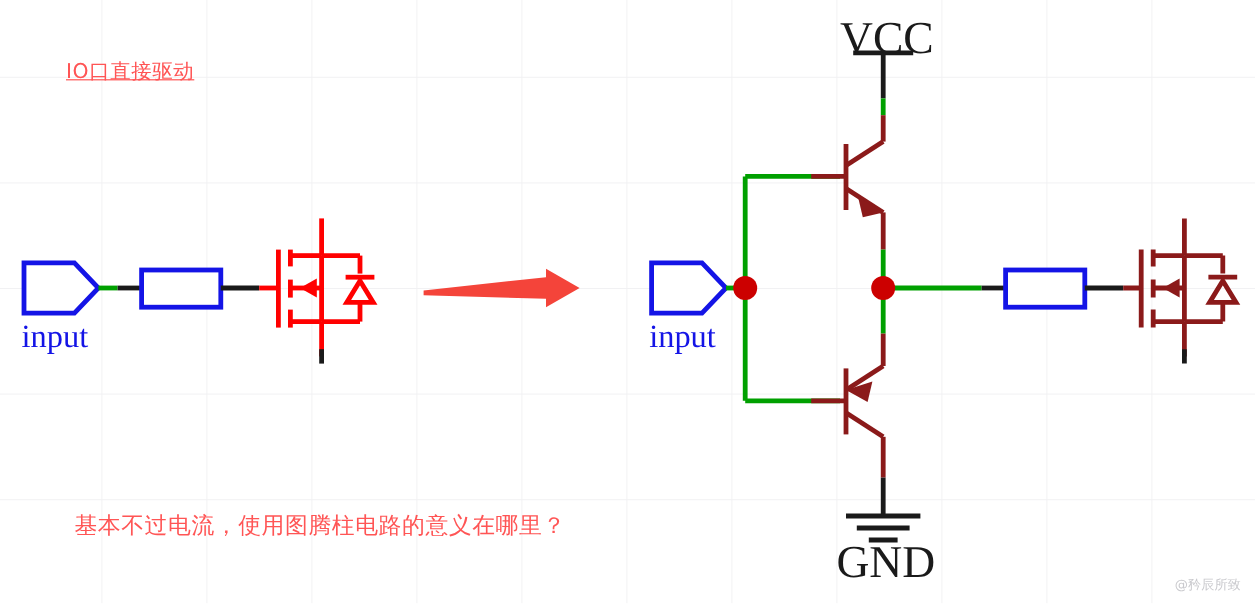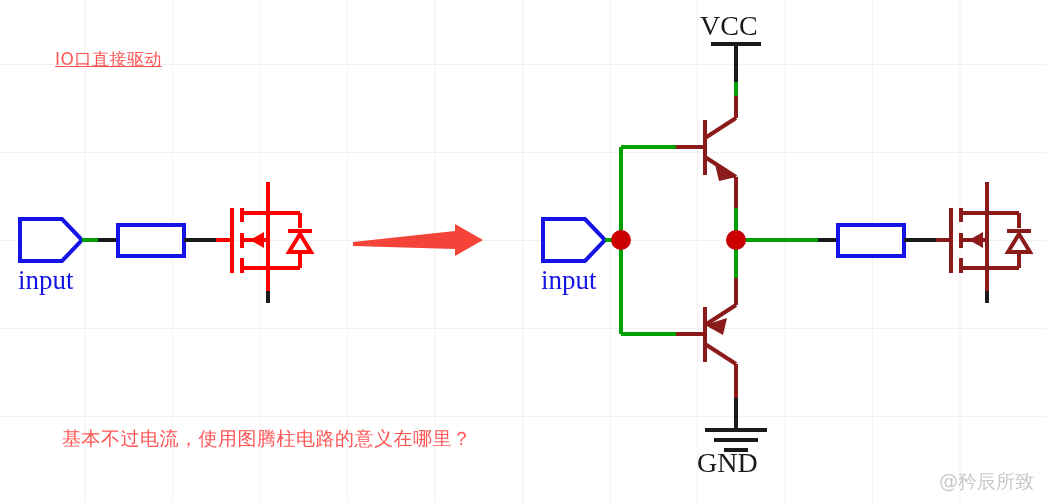--- a/index.html
+++ b/index.html
@@ -53,28 +53,28 @@
     font-family: "Liberation Serif", "DejaVu Serif", serif;
     white-space: nowrap;
   }
   .label-blue {
     color: #1414e6;
     font-size: 27px;
     text-align: center;
   }
   .label-black {
     color: #1a1a1a;
-    font-size: 28px;
+    font-size: 38px;
   }
   .watermark {
     position: absolute;
     right: 12px;
     bottom: 8px;
     color: #c9c9cd;
-    font-size: 19px;
+    font-size: 11px;
     font-family: "DejaVu Sans", "Liberation Sans", sans-serif;
     white-space: nowrap;
   }
 </style>
 </head>
 <body>
 
 <div id="canvas">
 
   <div id="grid"></div>

